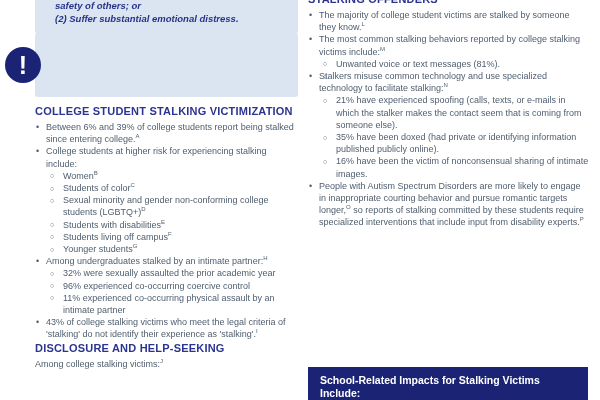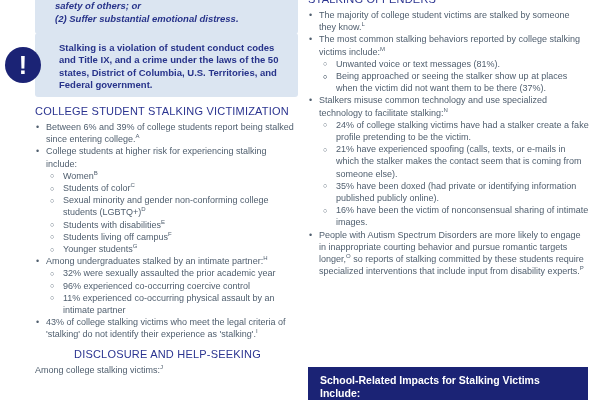--- a/index.html
+++ b/index.html
@@ -21,24 +21,24 @@
     font-size:9.5px;line-height:12.3px;font-weight:600;
   }
   .alert-icon{
     position:absolute;left:-30px;top:50%;transform:translateY(-50%);
     width:36px;height:36px;border-radius:50%;background:#1b2375;
     color:#ffffff;font-weight:bold;font-size:25px;line-height:36px;text-align:center;
   }
   .col-left{position:absolute;left:35px;top:105px;width:265px;}
   .col-right{position:absolute;left:308px;top:-7px;width:281px;}
   h2{
-    margin:0 0 3px 0;font-size:11px;font-weight:normal;color:#2b3490;
+    margin:0 0 3px 0;font-size:11px;font-weight:bold;color:#2b3490;
     letter-spacing:0.2px;line-height:13px;
   }
-  h2.second{margin-top:7px;text-align:center;}
+  h2.second{margin-top:1px;}
   .intro{margin:0;font-size:9px;line-height:12.2px;}
   .blist{margin:0;padding:0;list-style:none;font-size:9px;line-height:12.2px;}
   .li{position:relative;padding-left:11px;}
   .li .mk{position:absolute;left:1px;top:0;}
   .li.l2{margin-left:13px;padding-left:15px;}
   .li.l1 .mk{font-size:9px;}
   .li.l2 .mk{font-size:7px;top:0.5px;left:2px;}
   sup{font-size:6px;line-height:0;vertical-align:super;letter-spacing:0;}
   
   .impacts{
@@ -53,21 +53,20 @@
 
 <div class="page">
 
   <div class="infobox defbox">
     <div>person to: (1) Fear for the person's safety or the safety of others; or</div>
     <div>(2) Suffer substantial emotional distress.</div>
   </div>
 
   <div class="infobox lawbox">
     <div class="alert-icon">!</div>
-    <div>Stalking is a violation of student conduct codes and Title IX, and a crime under the laws of the 50 states, District of Columbia, U.S. Territories, and Federal government.</div>
   </div>
 
   <div class="col-left">
     <h2>COLLEGE STUDENT STALKING VICTIMIZATION</h2>
     <ul class="blist">
         <li class="li l1">
         <span class="mk">•</span>
         <span>Between 6% and 39% of college students report being stalked since entering college.<sup>A</sup></span>
       </li>
         <li class="li l1">
@@ -136,31 +135,23 @@
         <span class="mk">•</span>
         <span>The most common stalking behaviors reported by college stalking victims include:<sup>M</sup></span>
       </li>
         <li class="li l2">
         <span class="mk">○</span>
         <span>Unwanted voice or text messages (81%).</span>
       </li>
         <li class="li l2">
         <span class="mk">○</span>
       </li>
-        <li class="li l2">
-        <span class="mk">○</span>
-        <span>Being approached or seeing the stalker show up at places when the victim did not want them to be there (37%).</span>
-      </li>
         <li class="li l1">
         <span class="mk">•</span>
         <span>Stalkers misuse common technology and use specialized technology to facilitate stalking:<sup>N</sup></span>
-      </li>
-        <li class="li l2">
-        <span class="mk">○</span>
-        <span>24% of college stalking victims have had a stalker create a fake profile pretending to be the victim.</span>
       </li>
         <li class="li l2">
         <span class="mk">○</span>
         <span>21% have experienced spoofing (calls, texts, or e-mails in which the stalker makes the contact seem that is coming from someone else).</span>
       </li>
         <li class="li l2">
         <span class="mk">○</span>
         <span>35% have been doxed (had private or identifying information published publicly online).</span>
       </li>
         <li class="li l2">

